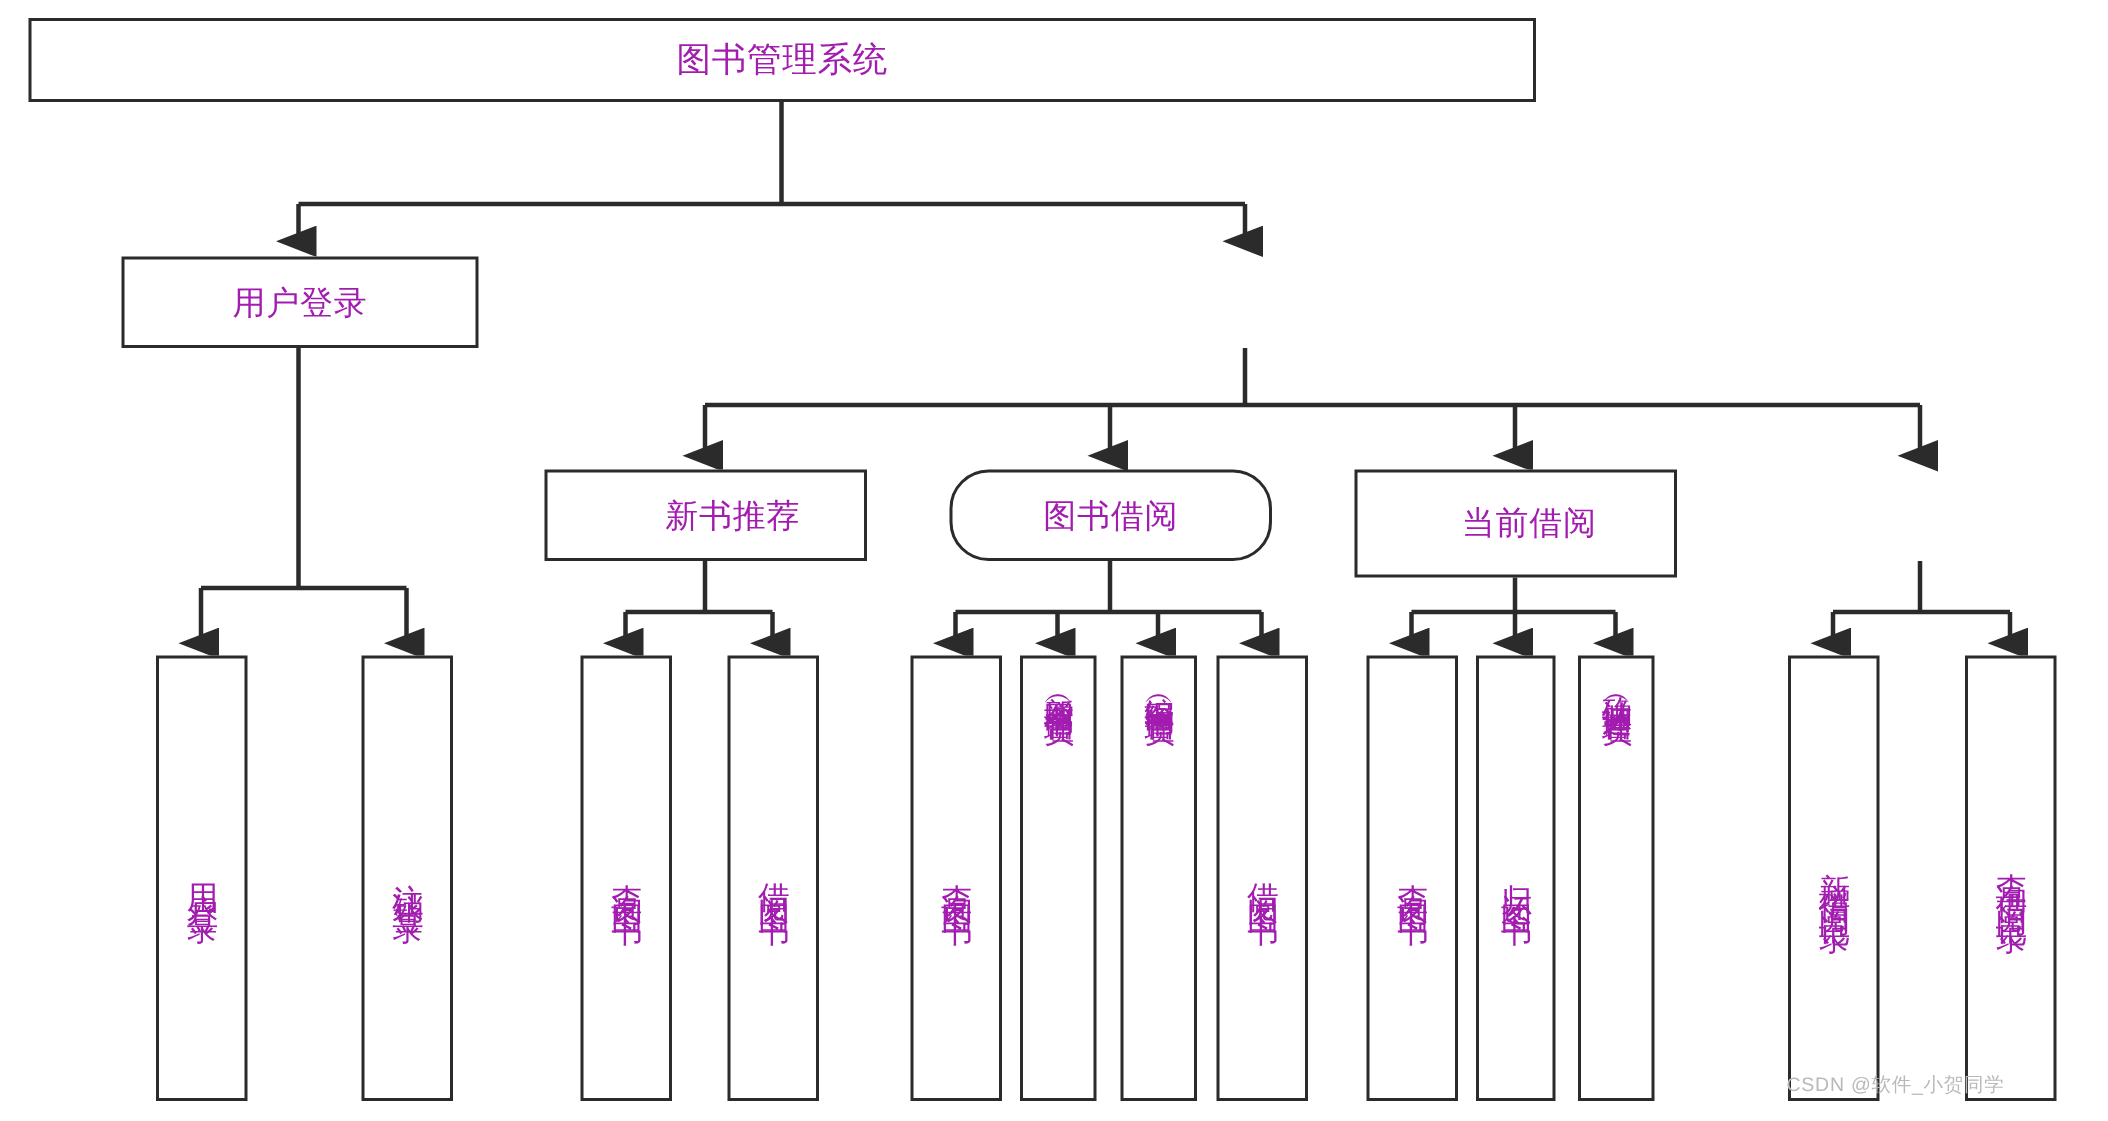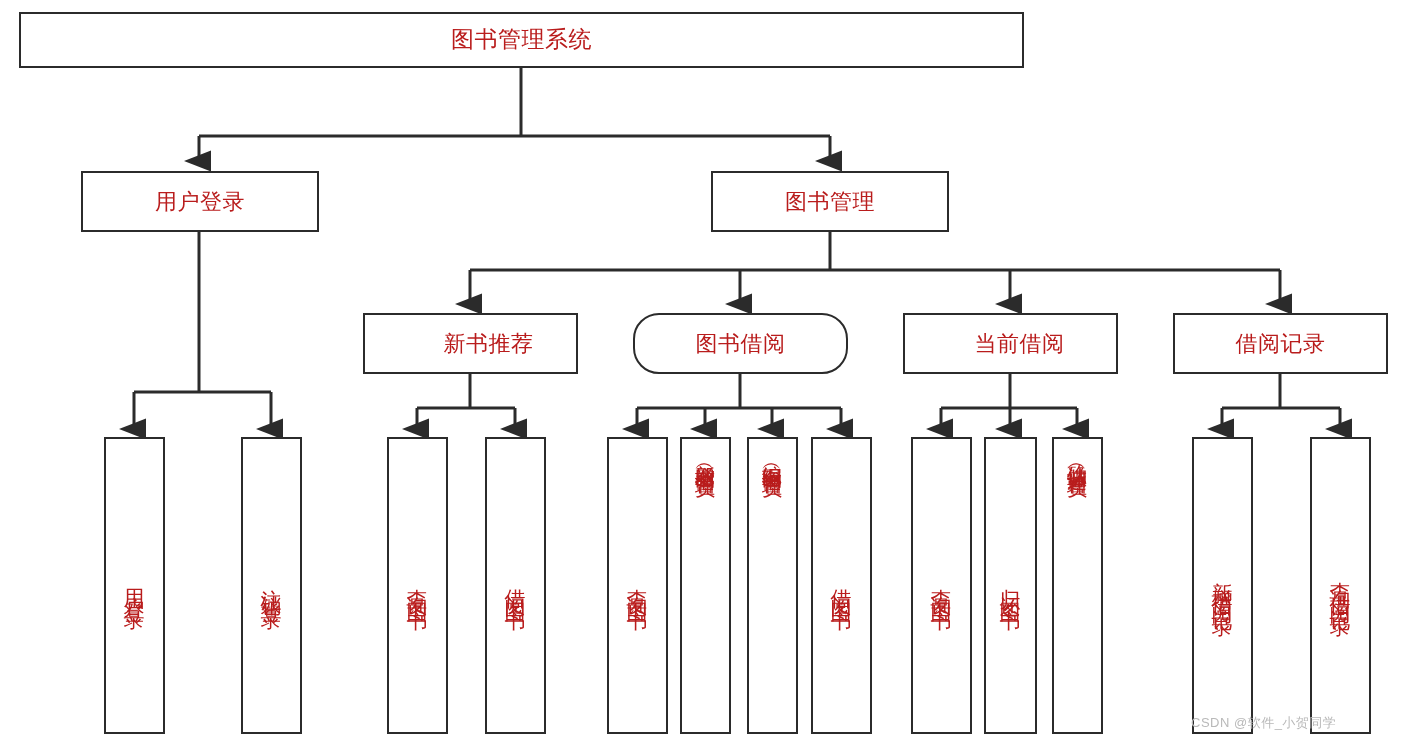--- a/index.html
+++ b/index.html
@@ -27,21 +27,21 @@
     pointer-events: none;
   }
   .node {
     position: absolute;
     box-sizing: border-box;
     background: #ffffff;
     border: 2px solid #2b2b2b;
     display: flex;
     align-items: center;
     justify-content: center;
-    color: #b91c1c;
+    color: #a21caf;
   }
   .node .lbl {
     display: block;
     text-align: center;
     line-height: 1.18;
     white-space: nowrap;
   }
   
   .node.h .lbl {
     font-size: 22px;
@@ -133,35 +133,29 @@
     </g>
   </svg>
 
   <div class="node h root" style="left:19px; top:12px; width:1005px; height:56px;">
     <span class="lbl">图书管理系统</span>
   </div>
 
   <div class="node h" style="left:81px; top:171px; width:238px; height:61px;">
     <span class="lbl">用户登录</span>
   </div>
-  <div class="node h" style="left:711px; top:171px; width:238px; height:61px;">
-    <span class="lbl">图书管理</span>
-  </div>
 
   <div class="node h" style="left:363px; top:313px; width:215px; height:61px;padding-left:36px;">
     <span class="lbl">新书推荐</span>
   </div>
   <div class="node h" style="left:633px; top:313px; width:215px; height:61px;border-radius:26px;">
     <span class="lbl">图书借阅</span>
   </div>
-  <div class="node h" style="left:903px; top:313px; width:215px; height:61px;padding-left:18px;">
+  <div class="node h" style="left:903px; top:313px; width:215px; height:72px;padding-left:18px;">
     <span class="lbl">当前借阅</span>
-  </div>
-  <div class="node h" style="left:1173px; top:313px; width:215px; height:61px;">
-    <span class="lbl">借阅记录</span>
   </div>
 
   <div class="node v mid" style="left:104px; top:437px; width:61px; height:297px;">
     <span class="lbl">用户登录</span>
   </div>
   <div class="node v mid" style="left:241px; top:437px; width:61px; height:297px;">
     <span class="lbl">注销登录</span>
   </div>
 
   <div class="node v mid" style="left:387px; top:437px; width:61px; height:297px;">

